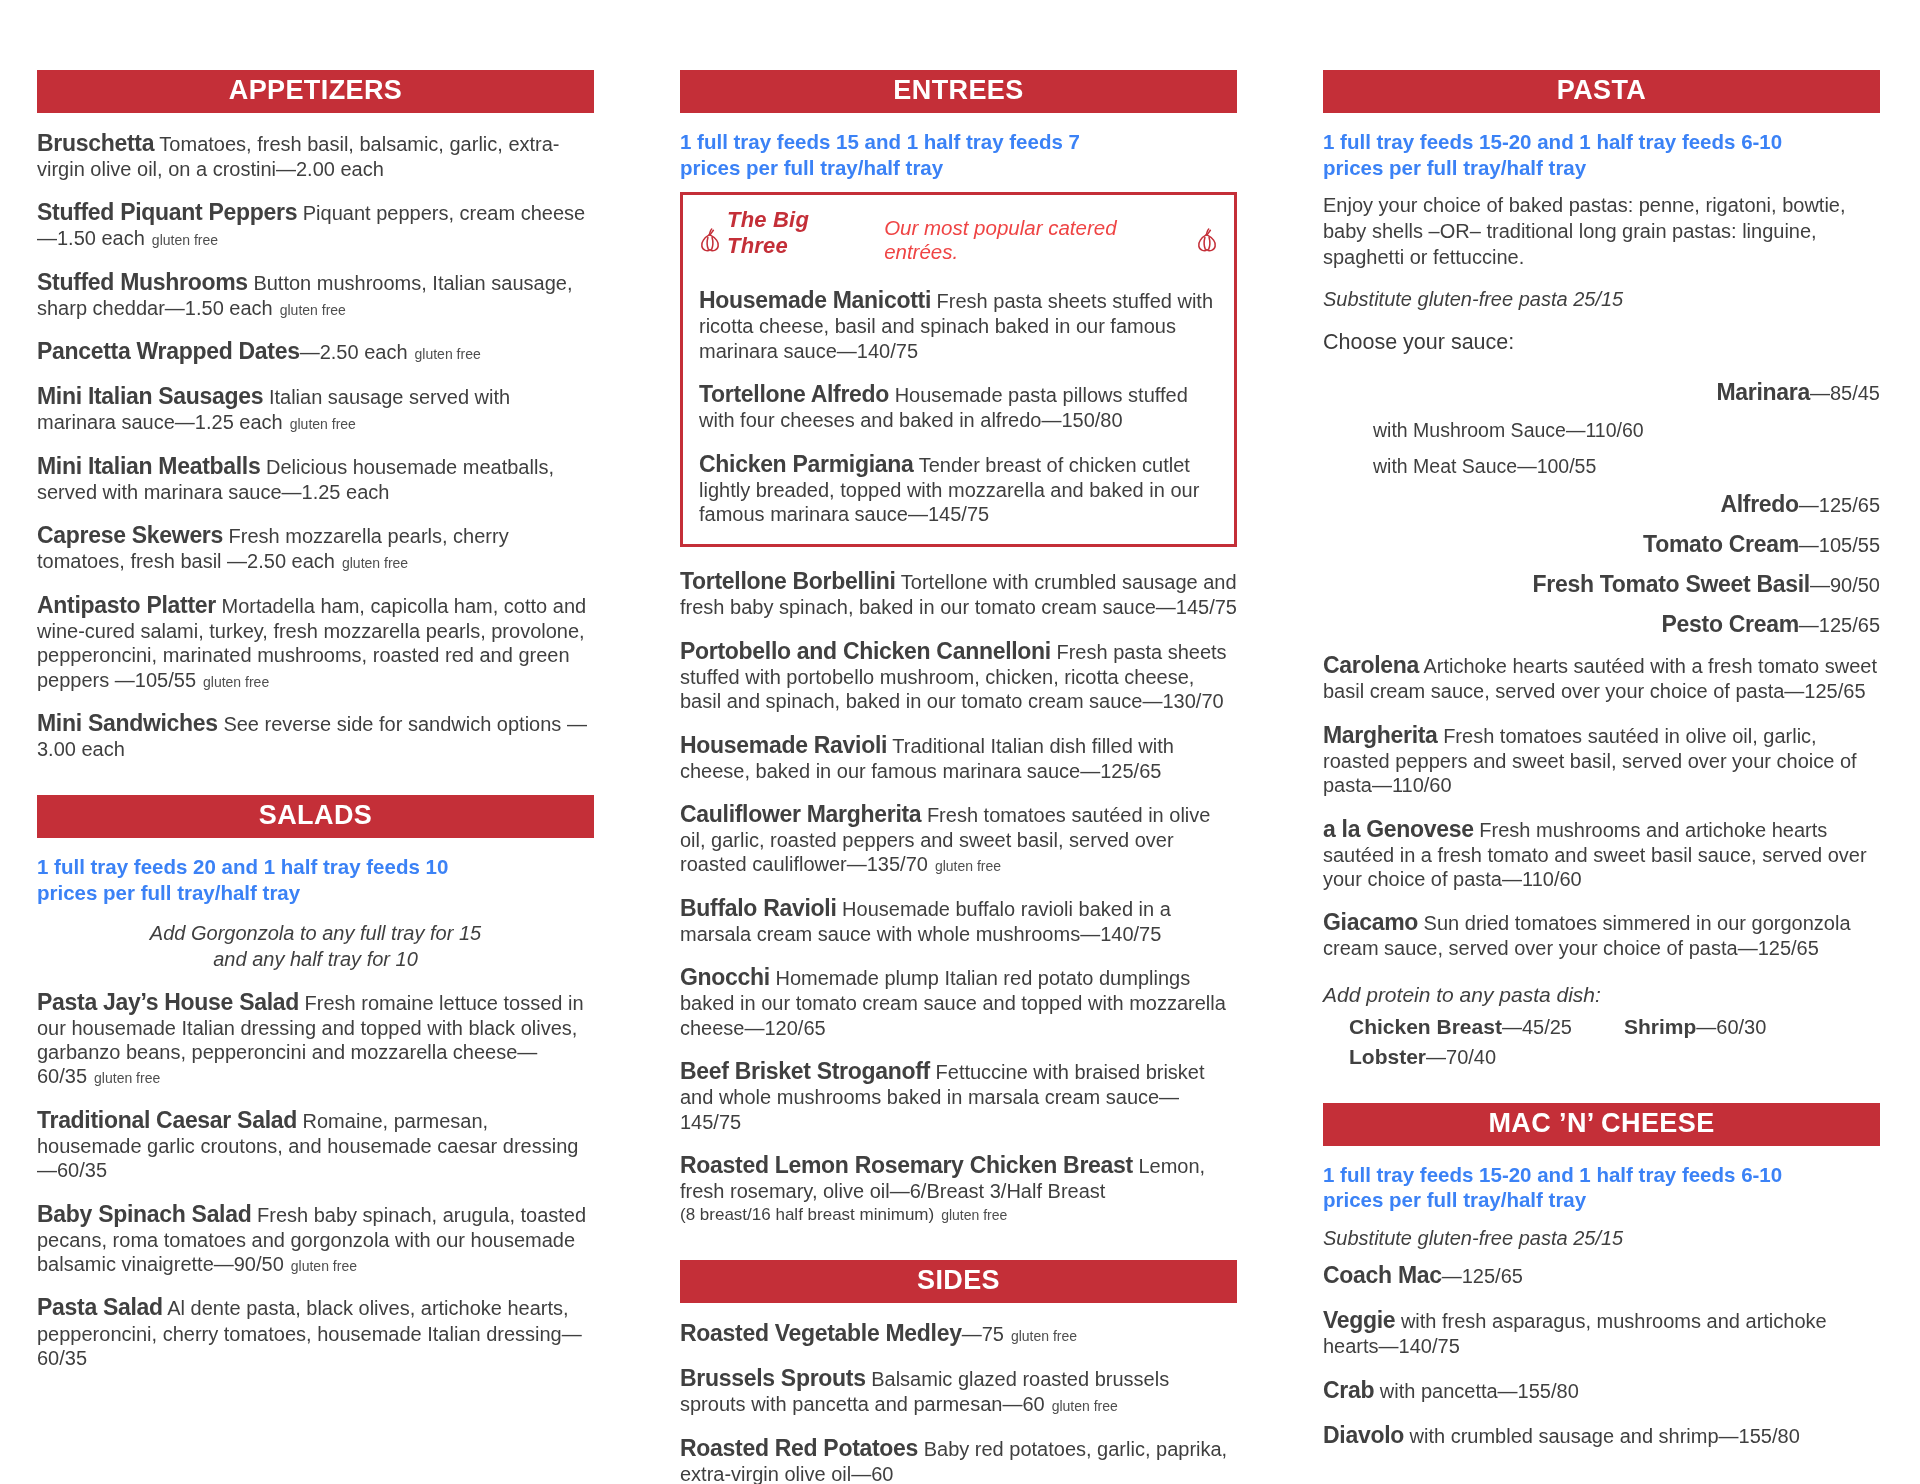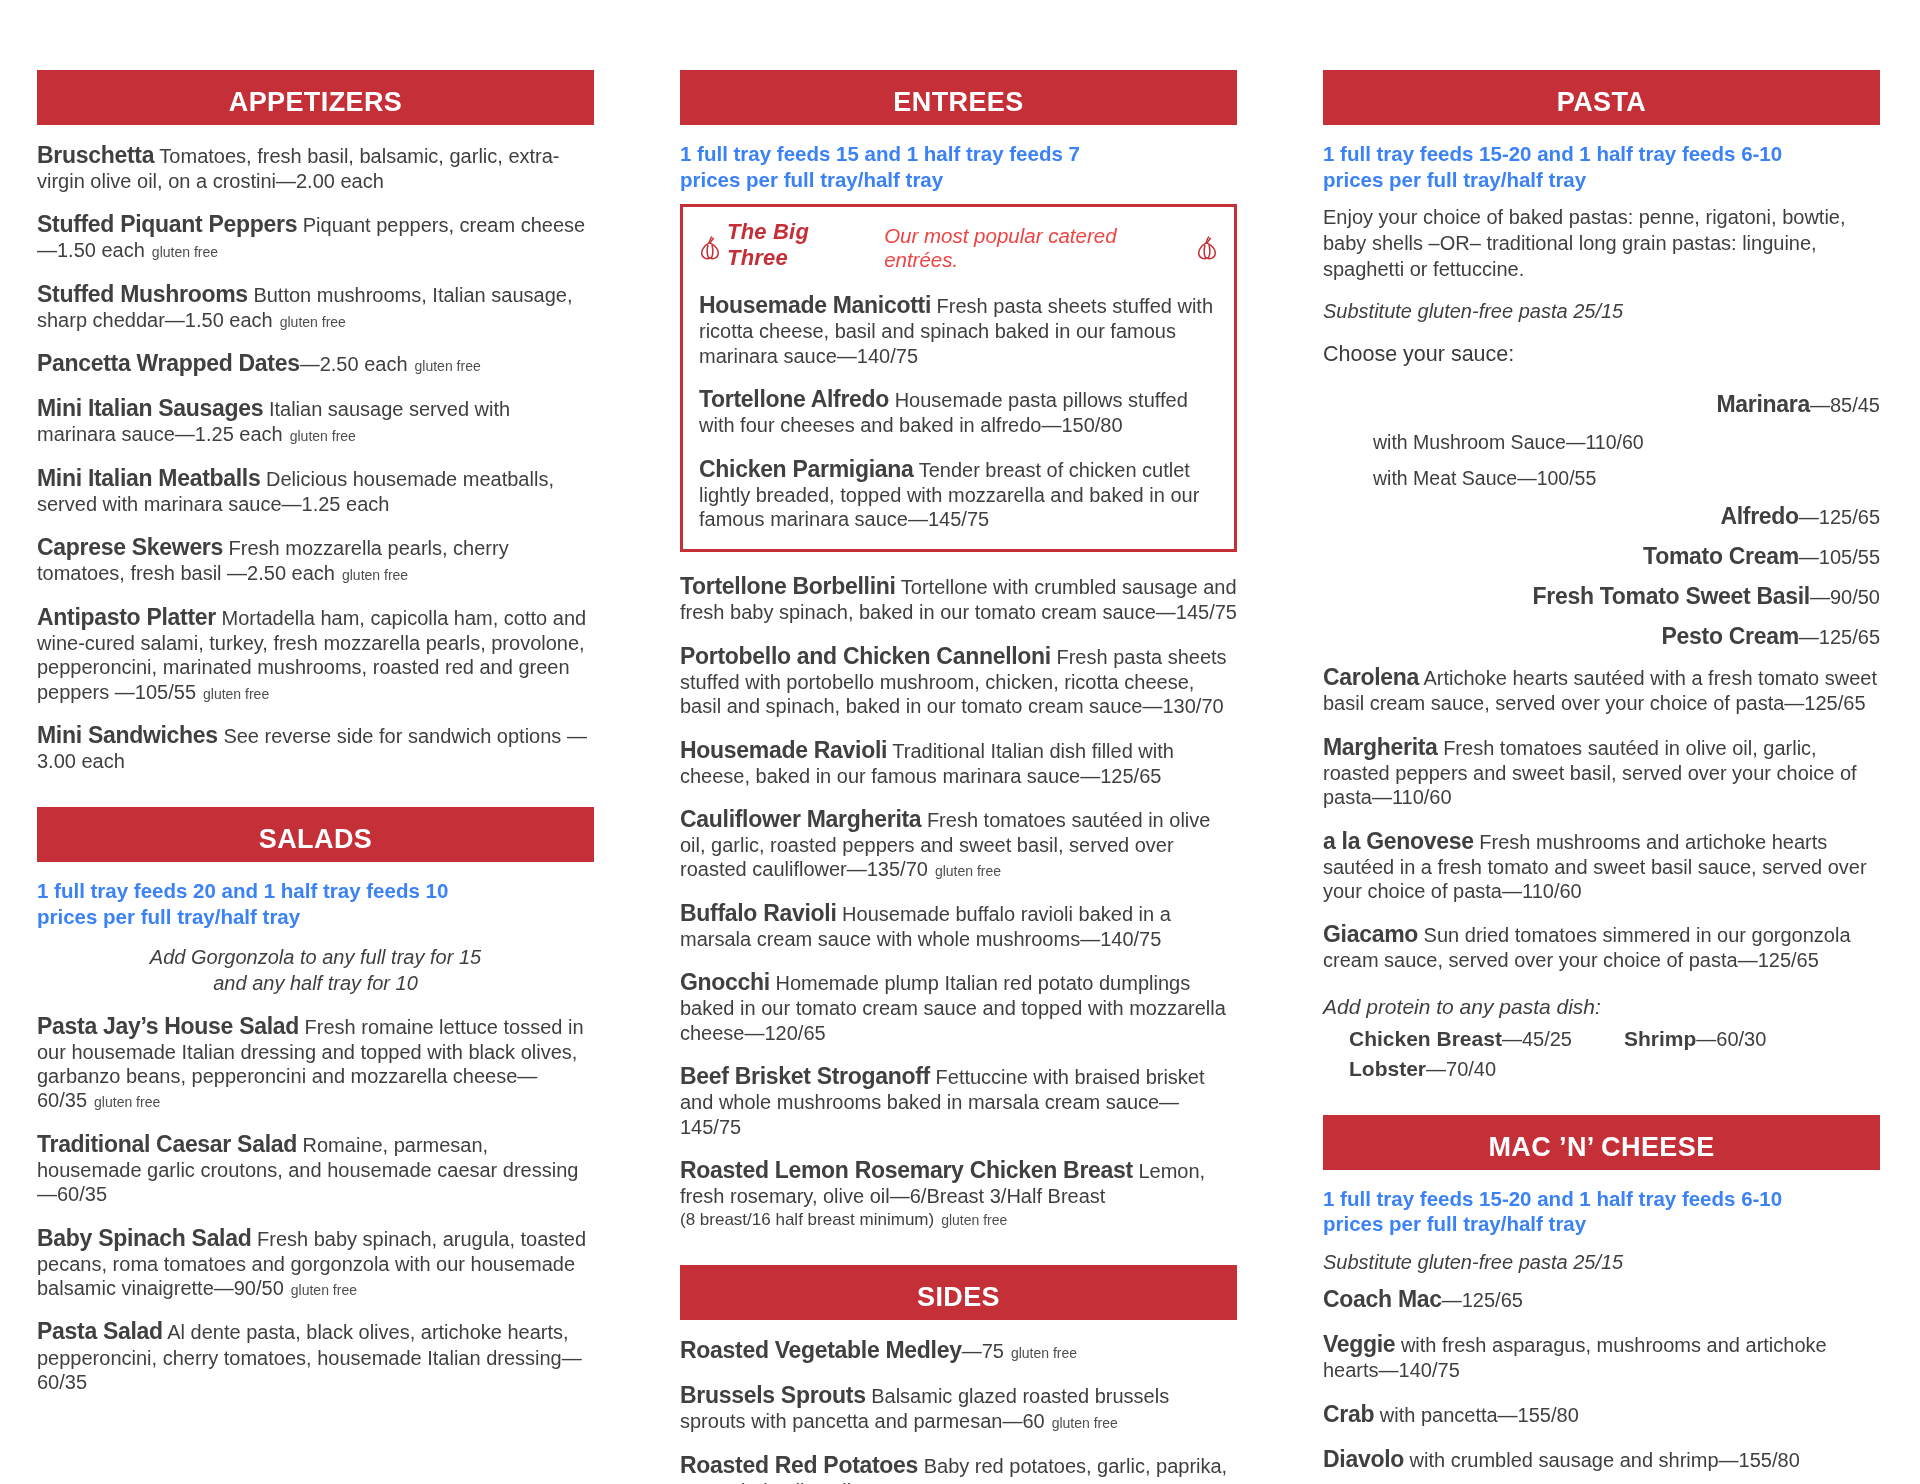--- a/index.html
+++ b/index.html
@@ -18,21 +18,21 @@
   }
   .col{width:557px;flex:0 0 557px;}
 
   .bar{
     background:var(--red,#C42F38);
     color:#ffffff;
     font-weight:700;
     font-size:27px;
     letter-spacing:0.4px;
     text-align:center;
-    padding:17px 0 7px;
+    padding:5px 0 7px;
     margin:0 0 16px;
   }
   .section-gap{margin-top:34px;}
 
   .intro{
     font-weight:700;
     color:#3b82f6;
     font-size:20.5px;
     line-height:1.25;
     margin:0 0 12px;
@@ -91,21 +91,21 @@
     display:flex;
     align-items:center;
     margin:0 0 14px;
     font-size:20.5px;
   }
   .bt-label{
     color:var(--red,#C42F38);
     font-weight:700;
     font-style:italic;
     font-size:22px;
-    margin:0 8px 6px 6px;
+    margin:0 8px 13px 6px;
     letter-spacing:0.2px;
   }
   .bt-tag{
     font-style:italic;
     color:#ef4444;
   }
   .garlic{flex:0 0 auto;display:inline-block;line-height:0;}
   .garlic.right{margin-left:auto;}
 
   .sauce{

